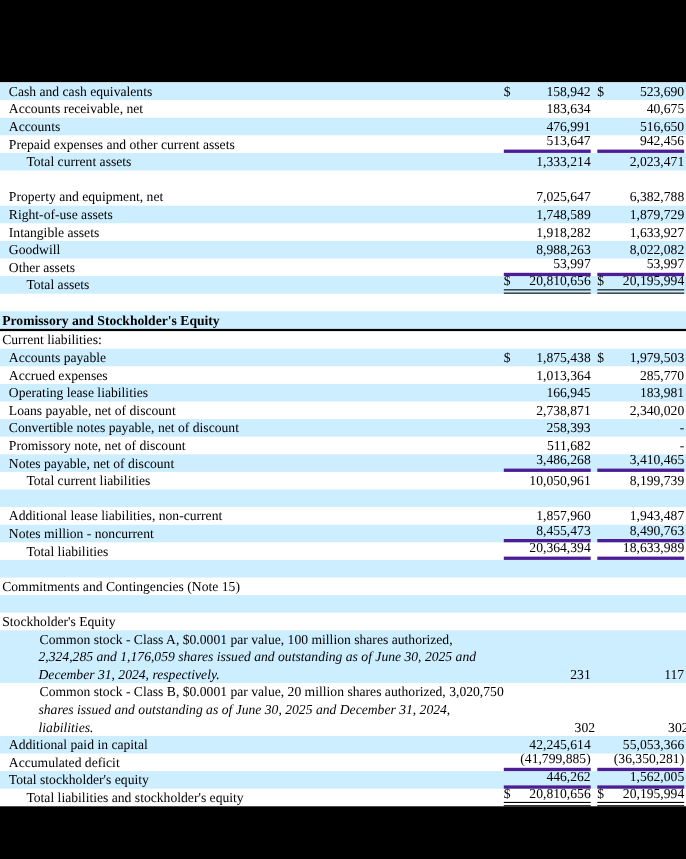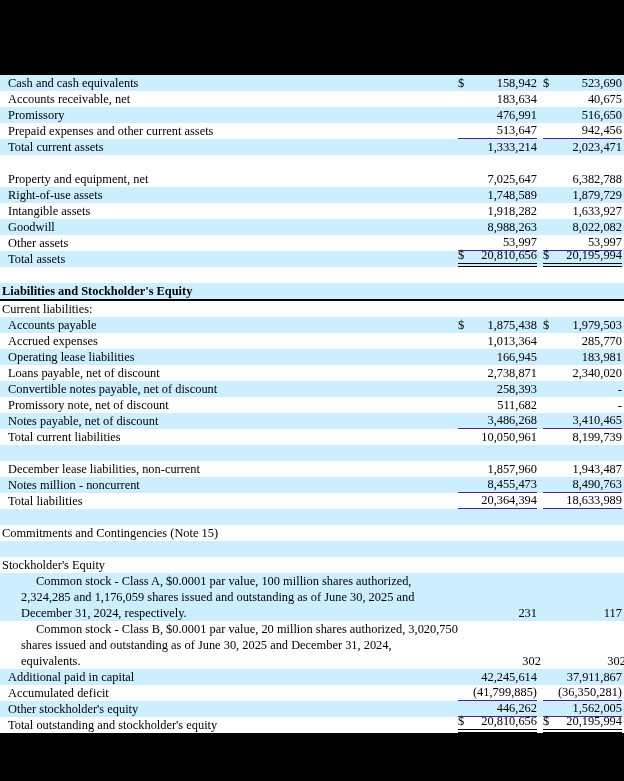--- a/index.html
+++ b/index.html
@@ -21,36 +21,36 @@
     min-height: 16px;
     font-size: 12.4px;
     line-height: 16px;
   }
   .row.shade { background: var(--shade, #cceeff); }
   .row.hdr { font-weight: bold; border-bottom: 2px solid #000; }
 
   .lbl { flex: 1 1 auto; white-space: nowrap; overflow: visible; }
   .lbl.ind0 { padding-left: 2px; }
   .lbl.ind1 { padding-left: 8px; }
-  .lbl.ind2 { padding-left: 8px; }
+  .lbl.ind2 { padding-left: 24px; }
   .ln { white-space: nowrap; line-height: 16px; }
   .ln.first { padding-left: 10px; margin-left: 26px; }
-  .ln.cont  { padding-left: 21px; }
+  .ln.cont  { padding-left: 35px; font-style: italic; }
 
   .cell {
     flex: none;
     width: 79px;
     height: 16px;
     display: flex;
     align-items: flex-end;
     justify-content: space-between;
     margin-left: 4px;
   }
   .cell:last-child { margin-left: 6px; margin-right: 2px; }
-  .cell.us { border-bottom: 1px solid #4c1d95; }
+  .cell.us { border-bottom: 3px solid #4c1d95; }
   .cell.ud { border-bottom: 4px double #000; }
   .cur { flex: none; }
   .num { flex: none; text-align: right; }
 </style>
 </head>
 <body>
 
 <div class="page">
   <div class="mask-top"></div>
   <div class="sheet">
@@ -70,21 +70,21 @@
         <div class="cell">
           <span class="cur"></span>
           <span class="num">183,634</span>
         </div>
         <div class="cell">
           <span class="cur"></span>
           <span class="num">40,675</span>
         </div>
       </div>
       <div class="row shade">
-        <div class="lbl ind1">Promissory</div>
+        <div class="lbl ind1">Accounts</div>
         <div class="cell">
           <span class="cur"></span>
           <span class="num">476,991</span>
         </div>
         <div class="cell">
           <span class="cur"></span>
           <span class="num">516,650</span>
         </div>
       </div>
       <div class="row">
@@ -175,21 +175,21 @@
         </div>
         <div class="cell ud">
           <span class="cur">$</span>
           <span class="num">20,195,994</span>
         </div>
       </div>
       <div class="row">
         <div class="lbl ind0"></div>
       </div>
       <div class="row shade hdr">
-        <div class="lbl ind0">Liabilities and Stockholder's Equity</div>
+        <div class="lbl ind0">Promissory and Stockholder's Equity</div>
         <div class="cell">
           <span class="cur"></span>
           <span class="num"></span>
         </div>
         <div class="cell">
           <span class="cur"></span>
           <span class="num"></span>
         </div>
       </div>
       <div class="row">
@@ -288,21 +288,21 @@
         </div>
         <div class="cell">
           <span class="cur"></span>
           <span class="num">8,199,739</span>
         </div>
       </div>
       <div class="row shade">
         <div class="lbl ind0"></div>
       </div>
       <div class="row">
-        <div class="lbl ind1">December lease liabilities, non-current</div>
+        <div class="lbl ind1">Additional lease liabilities, non-current</div>
         <div class="cell">
           <span class="cur"></span>
           <span class="num">1,857,960</span>
         </div>
         <div class="cell">
           <span class="cur"></span>
           <span class="num">1,943,487</span>
         </div>
       </div>
       <div class="row shade">
@@ -367,66 +367,66 @@
         </div>
         <div class="cell">
           <span class="cur"></span>
           <span class="num">117</span>
         </div>
       </div>
       <div class="row">
         <div class="lbl">
           <div class="ln first">Common stock - Class B, $0.0001 par value, 20 million shares authorized, 3,020,750</div>
           <div class="ln cont">shares issued and outstanding as of June 30, 2025 and December 31, 2024,</div>
-          <div class="ln cont">equivalents.</div>
+          <div class="ln cont">liabilities.</div>
         </div>
         <div class="cell">
           <span class="cur"></span>
           <span class="num">302</span>
         </div>
         <div class="cell">
           <span class="cur"></span>
           <span class="num">302</span>
         </div>
       </div>
       <div class="row shade">
         <div class="lbl ind1">Additional paid in capital</div>
         <div class="cell">
           <span class="cur"></span>
           <span class="num">42,245,614</span>
         </div>
         <div class="cell">
           <span class="cur"></span>
-          <span class="num">37,911,867</span>
+          <span class="num">55,053,366</span>
         </div>
       </div>
       <div class="row">
         <div class="lbl ind1">Accumulated deficit</div>
         <div class="cell us">
           <span class="cur"></span>
           <span class="num">(41,799,885)</span>
         </div>
         <div class="cell us">
           <span class="cur"></span>
           <span class="num">(36,350,281)</span>
         </div>
       </div>
       <div class="row shade">
-        <div class="lbl ind1">Other stockholder's equity</div>
+        <div class="lbl ind1">Total stockholder's equity</div>
         <div class="cell us">
           <span class="cur"></span>
           <span class="num">446,262</span>
         </div>
         <div class="cell us">
           <span class="cur"></span>
           <span class="num">1,562,005</span>
         </div>
       </div>
       <div class="row">
-        <div class="lbl ind2">Total outstanding and stockholder's equity</div>
+        <div class="lbl ind2">Total liabilities and stockholder's equity</div>
         <div class="cell ud">
           <span class="cur">$</span>
           <span class="num">20,810,656</span>
         </div>
         <div class="cell ud">
           <span class="cur">$</span>
           <span class="num">20,195,994</span>
         </div>
       </div>
     </div>

